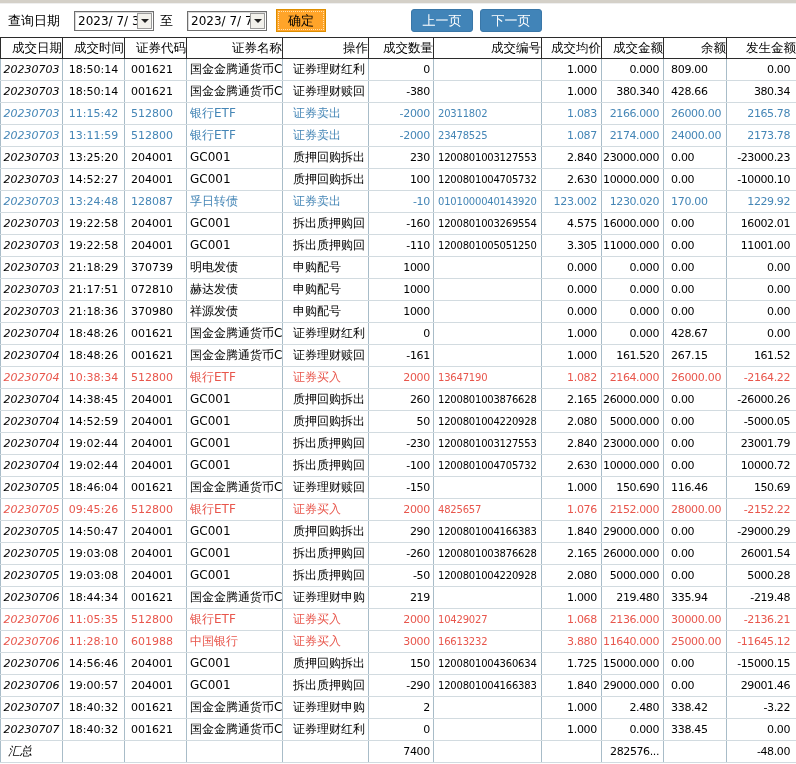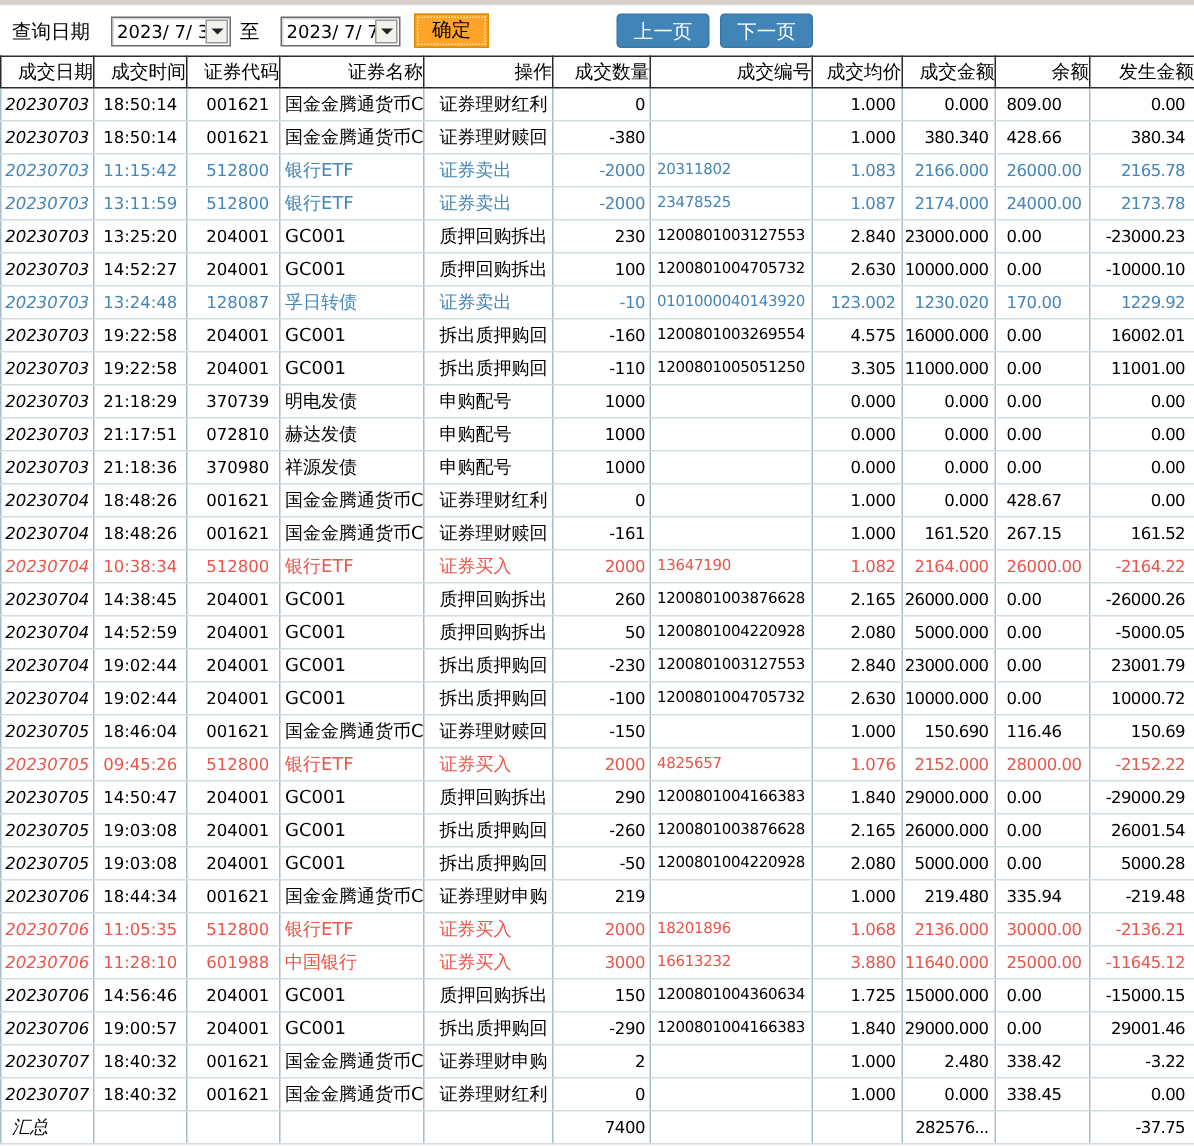--- a/index.html
+++ b/index.html
@@ -63,21 +63,21 @@
   .grid td {
     height: 21px; line-height: 21px;
     border-right: 1px solid #a8bcc8; border-bottom: 1px solid #d2dbe0;
     overflow: hidden; white-space: nowrap; padding: 0;
     background: #fff;
   }
   .grid td:first-child { border-left: 1px solid #a8bcc8; font-style: italic; }
   
   .grid td.c0  { text-align: center; font-size: 11px; }
   .grid td.c1  { text-align: center; font-size: 11px; }
-  .grid td.c2  { text-align: center;  padding-left: 6px;  font-size: 11px; }
+  .grid td.c2  { text-align: left;  padding-left: 6px;  font-size: 11px; }
   .grid td.c3  { text-align: left;  padding-left: 3px;  font-size: 12px; }
   .grid td.c4  { text-align: left;  padding-left: 10px; font-size: 12px; }
   .grid td.c5  { text-align: right; padding-right: 3px; font-size: 11px; letter-spacing: -0.3px; }
   .grid td.c6  { text-align: left;  padding-left: 4px;  font-size: 10px; letter-spacing: -0.2px; }
   .grid td.c7  { text-align: right; padding-right: 4px; font-size: 11px; letter-spacing: -0.3px; }
   .grid td.c8  { text-align: right; padding-right: 4px; font-size: 11px; letter-spacing: -0.4px; }
   .grid td.c9  { text-align: left;  padding-left: 7px;  font-size: 11px; letter-spacing: -0.3px; }
   .grid td.c10 { text-align: right; padding-right: 6px; font-size: 11px; letter-spacing: -0.4px; }
   .grid tr.summary td.c0 { text-align: left; padding-left: 7px; font-size: 12px; }
 </style>
@@ -461,21 +461,21 @@
         <td class="c9">335.94</td>
         <td class="c10">-219.48</td>
       </tr>
       <tr class="buy" style="color: rgb(232, 86, 76);">
         <td class="c0">20230706</td>
         <td class="c1">11:05:35</td>
         <td class="c2">512800</td>
         <td class="c3">银行ETF</td>
         <td class="c4">证券买入</td>
         <td class="c5">2000</td>
-        <td class="c6">18201896</td>
+        <td class="c6">10429027</td>
         <td class="c7">1.068</td>
         <td class="c8">2136.000</td>
         <td class="c9">30000.00</td>
         <td class="c10">-2136.21</td>
       </tr>
       <tr class="buy" style="color: rgb(232, 86, 76);">
         <td class="c0">20230706</td>
         <td class="c1">11:28:10</td>
         <td class="c2">601988</td>
         <td class="c3">中国银行</td>
@@ -543,16 +543,16 @@
         <td class="c0">汇总</td>
         <td class="c1"></td>
         <td class="c2"></td>
         <td class="c3"></td>
         <td class="c4"></td>
         <td class="c5">7400</td>
         <td class="c6"></td>
         <td class="c7"></td>
         <td class="c8">282576...</td>
         <td class="c9"></td>
-        <td class="c10">-37.75</td>
+        <td class="c10">-48.00</td>
       </tr>
     </tbody>
 </table>
 
 </body></html>

